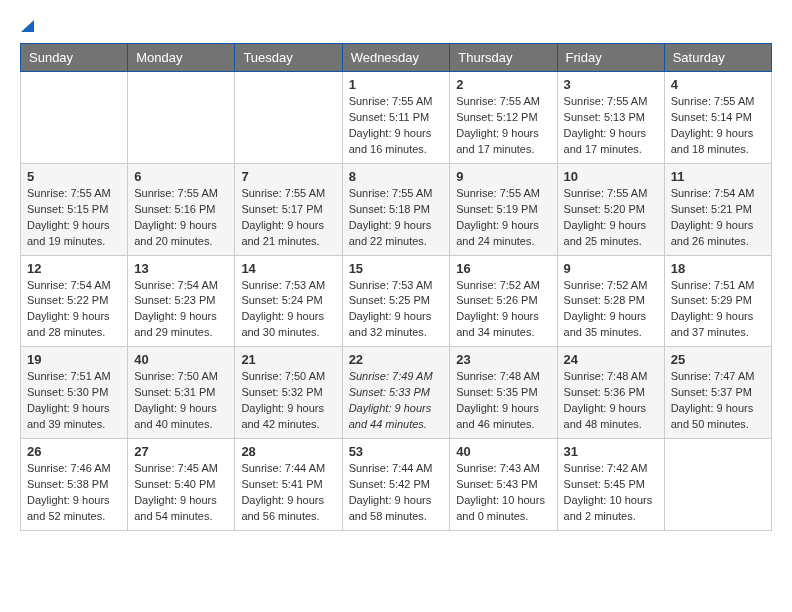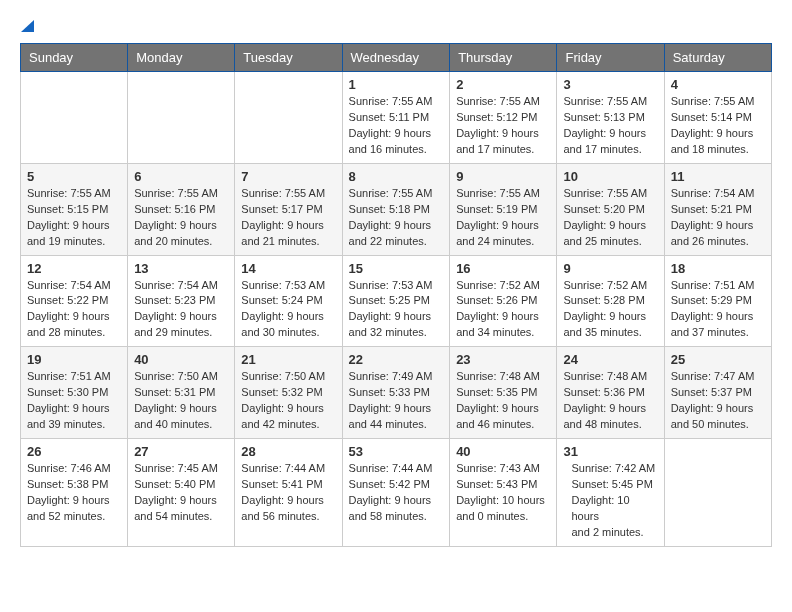--- a/index.html
+++ b/index.html
@@ -256,21 +256,21 @@
         </td>
         <td>
           <div class="day-number">21</div>
           <div class="day-info" style="white-space: pre-line;">Sunrise: 7:50 AM
 Sunset: 5:32 PM
 Daylight: 9 hours
 and 42 minutes.</div>
         </td>
         <td>
           <div class="day-number">22</div>
-          <div class="day-info" style="white-space: pre-line;">Sunrise: 7:49 AM
+          <div class="day-info" style="white-space: pre-line; font-style: italic;">Sunrise: 7:49 AM
 Sunset: 5:33 PM
 Daylight: 9 hours
 and 44 minutes.</div>
         </td>
         <td>
           <div class="day-number">23</div>
           <div class="day-info" style="white-space: pre-line;">Sunrise: 7:48 AM
 Sunset: 5:35 PM
 Daylight: 9 hours
 and 46 minutes.</div>
@@ -321,21 +321,21 @@
         </td>
         <td>
           <div class="day-number">40</div>
           <div class="day-info" style="white-space: pre-line;">Sunrise: 7:43 AM
 Sunset: 5:43 PM
 Daylight: 10 hours
 and 0 minutes.</div>
         </td>
         <td>
           <div class="day-number">31</div>
-          <div class="day-info" style="white-space: pre-line; margin-left: 8px;">Sunrise: 7:42 AM
+          <div class="day-info" style="white-space: pre-line;">Sunrise: 7:42 AM
 Sunset: 5:45 PM
 Daylight: 10 hours
 and 2 minutes.</div>
         </td>
         <td class="empty-cell"></td>
       </tr>
     </tbody>
 </table>
 
 </body></html>

